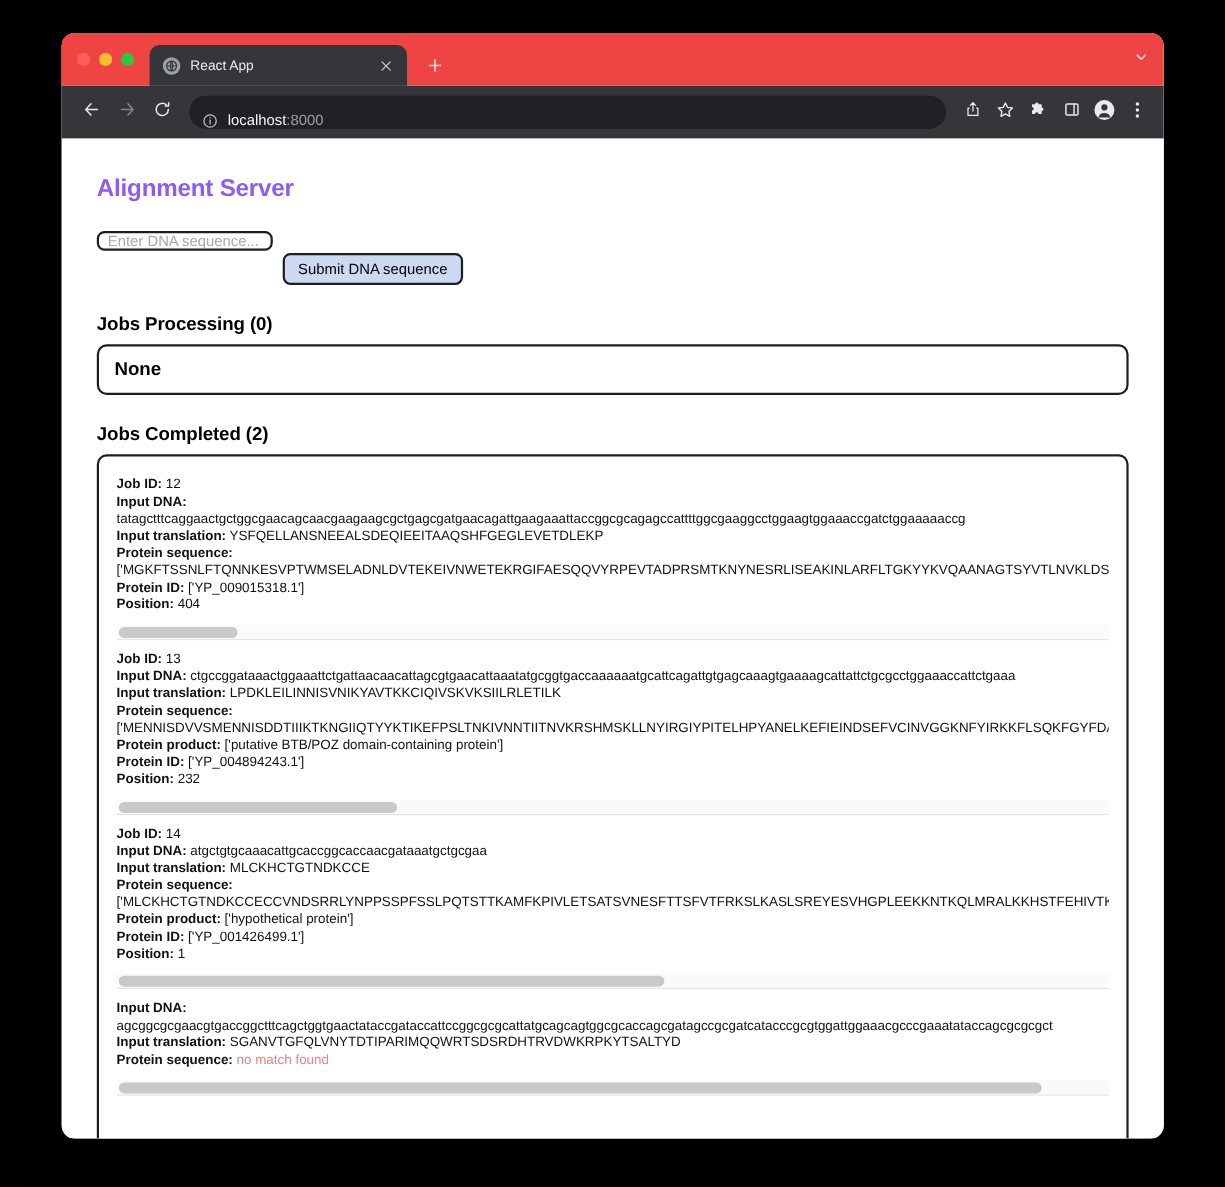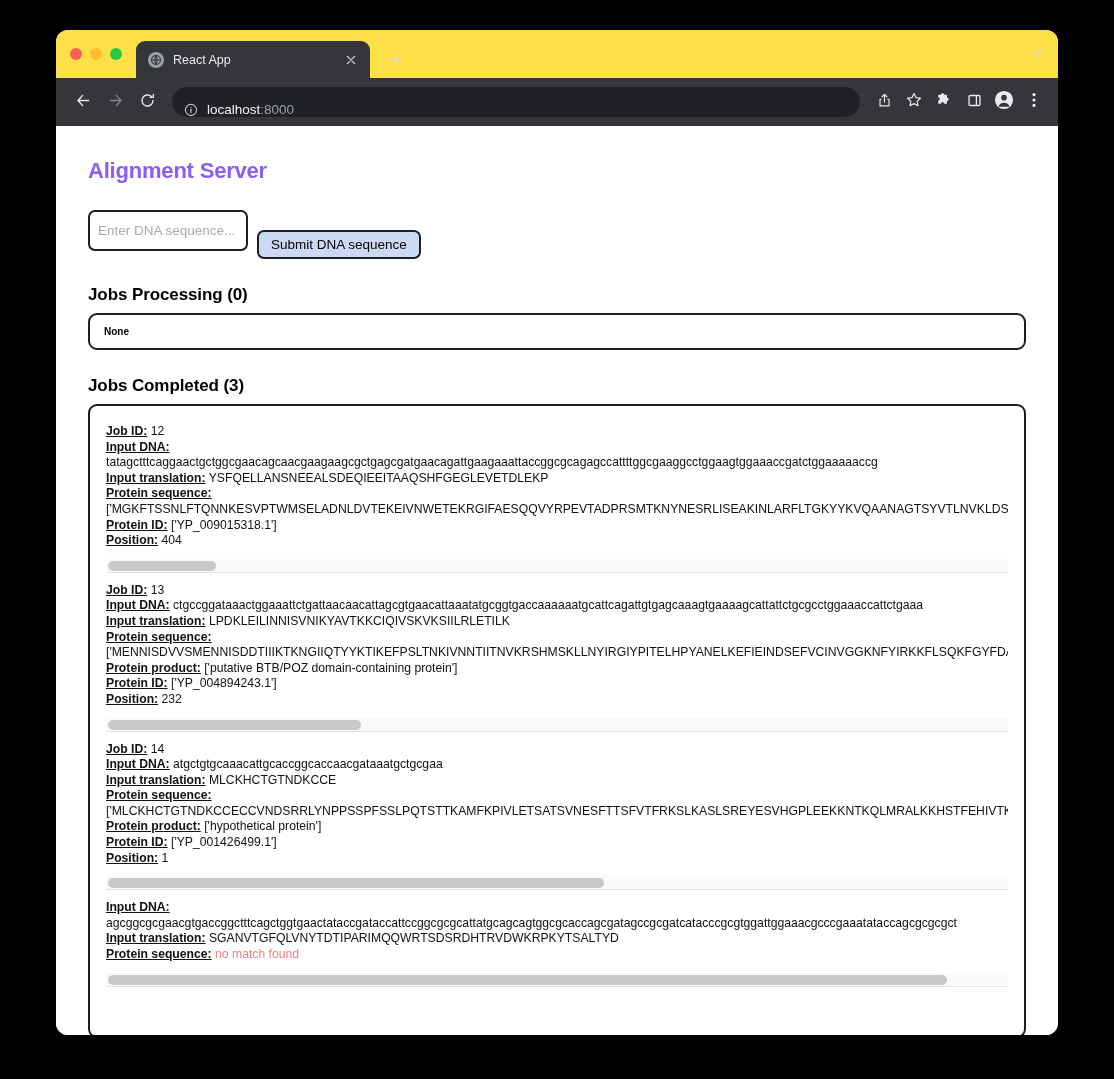--- a/index.html
+++ b/index.html
@@ -19,21 +19,21 @@
     background: #ffffff;
     border-radius: 12px;
     overflow: hidden;
     box-shadow: 0 10px 40px rgba(0,0,0,0.5);
   }
 
   
   #tab-strip {
     position: relative;
     height: 48px;
-    background: #fde047;
+    background: #ef4444;
     display: flex;
     align-items: flex-end;
     padding-left: 14px;
   }
   .traffic-lights {
     display: flex; gap: 8px;
     align-items: center;
     height: 48px;
     padding-right: 14px;
   }
@@ -142,21 +142,21 @@
     letter-spacing: -0.2px;
   }
   #submit-row {
     margin-top: 26px;
     display: flex;
     align-items: stretch;
     gap: 9px;
   }
   #dna-input {
     width: 160px;
-    height: 41px;
+    height: 18px;
     border: 2px solid #1c1e21;
     border-radius: 7px;
     padding: 0 8px;
     font-size: 13.5px;
     font-family: "Liberation Sans", sans-serif;
     color: #0c4a6e;
     background: #fff;
     outline: none;
   }
   #dna-input::placeholder { color: #a9a9a9; }
@@ -181,41 +181,41 @@
     letter-spacing: -0.1px;
   }
 
   .panel {
     border: 2px solid #1c1e21;
     border-radius: 9px;
     background: #fff;
   }
   #processing-panel {
     padding: 11px 14px;
-    font-size: 10px;
+    font-size: 17px;
     font-weight: bold;
     color: #000;
   }
   #completed-panel {
     padding: 8px 8px 0 8px;
     height: 634px;
     overflow: hidden;
   }
 
   .job {
     padding: 10px 8px 0 8px;
   }
   .job-line {
     font-size: 12.2px;
     line-height: 15.6px;
     color: #111;
     white-space: nowrap;
     overflow: hidden;
   }
-  .job-line .k { font-weight: bold; text-decoration: underline; }
+  .job-line .k { font-weight: bold; }
   .job-line .v { font-weight: normal; }
   .v.nomatch { color: #f08080; }
 
   .hscroll-track {
     margin: 10px 0 0 0;
     height: 14px;
     background: #fafafa;
     border-bottom: 1px solid #e3e3e3;
     position: relative;
   }
@@ -361,21 +361,21 @@
     <div id="submit-row">
       <input id="dna-input" type="text" placeholder="Enter DNA sequence..." style="">
       <button id="submit-btn">Submit DNA sequence</button>
     </div>
 
     <h2 class="section-title">Jobs Processing (0)</h2>
     <div class="panel" id="processing-panel">
       <span>None</span>
     </div>
 
-    <h2 class="section-title">Jobs Completed (3)</h2>
+    <h2 class="section-title">Jobs Completed (2)</h2>
     <div class="panel" id="completed-panel">
       <div id="jobs-container">
           <div class="job">
             <div class="job-line"><span class="k">Job ID:</span><span class="v"> 12</span></div>
             <div class="job-line"><span class="k">Input DNA:</span></div>
             <div class="job-line">tatagctttcaggaactgctggcgaacagcaacgaagaagcgctgagcgatgaacagattgaagaaattaccggcgcagagccattttggcgaaggcctggaagtggaaaccgatctggaaaaaccg</div>
             <div class="job-line"><span class="k">Input translation:</span><span class="v"> YSFQELLANSNEEALSDEQIEEITAAQSHFGEGLEVETDLEKP</span></div>
             <div class="job-line"><span class="k">Protein sequence:</span></div>
             <div class="job-line">['MGKFTSSNLFTQNNKESVPTWMSELADNLDVTEKEIVNWETEKRGIFAESQQVYRPEVTADPRSMTKNYNESRLISEAKINLARFLTGKYYKVQAANAGTSYVTLNVKLDSIAAD</div>
             <div class="job-line"><span class="k">Protein ID:</span><span class="v"> ['YP_009015318.1']</span></div>

